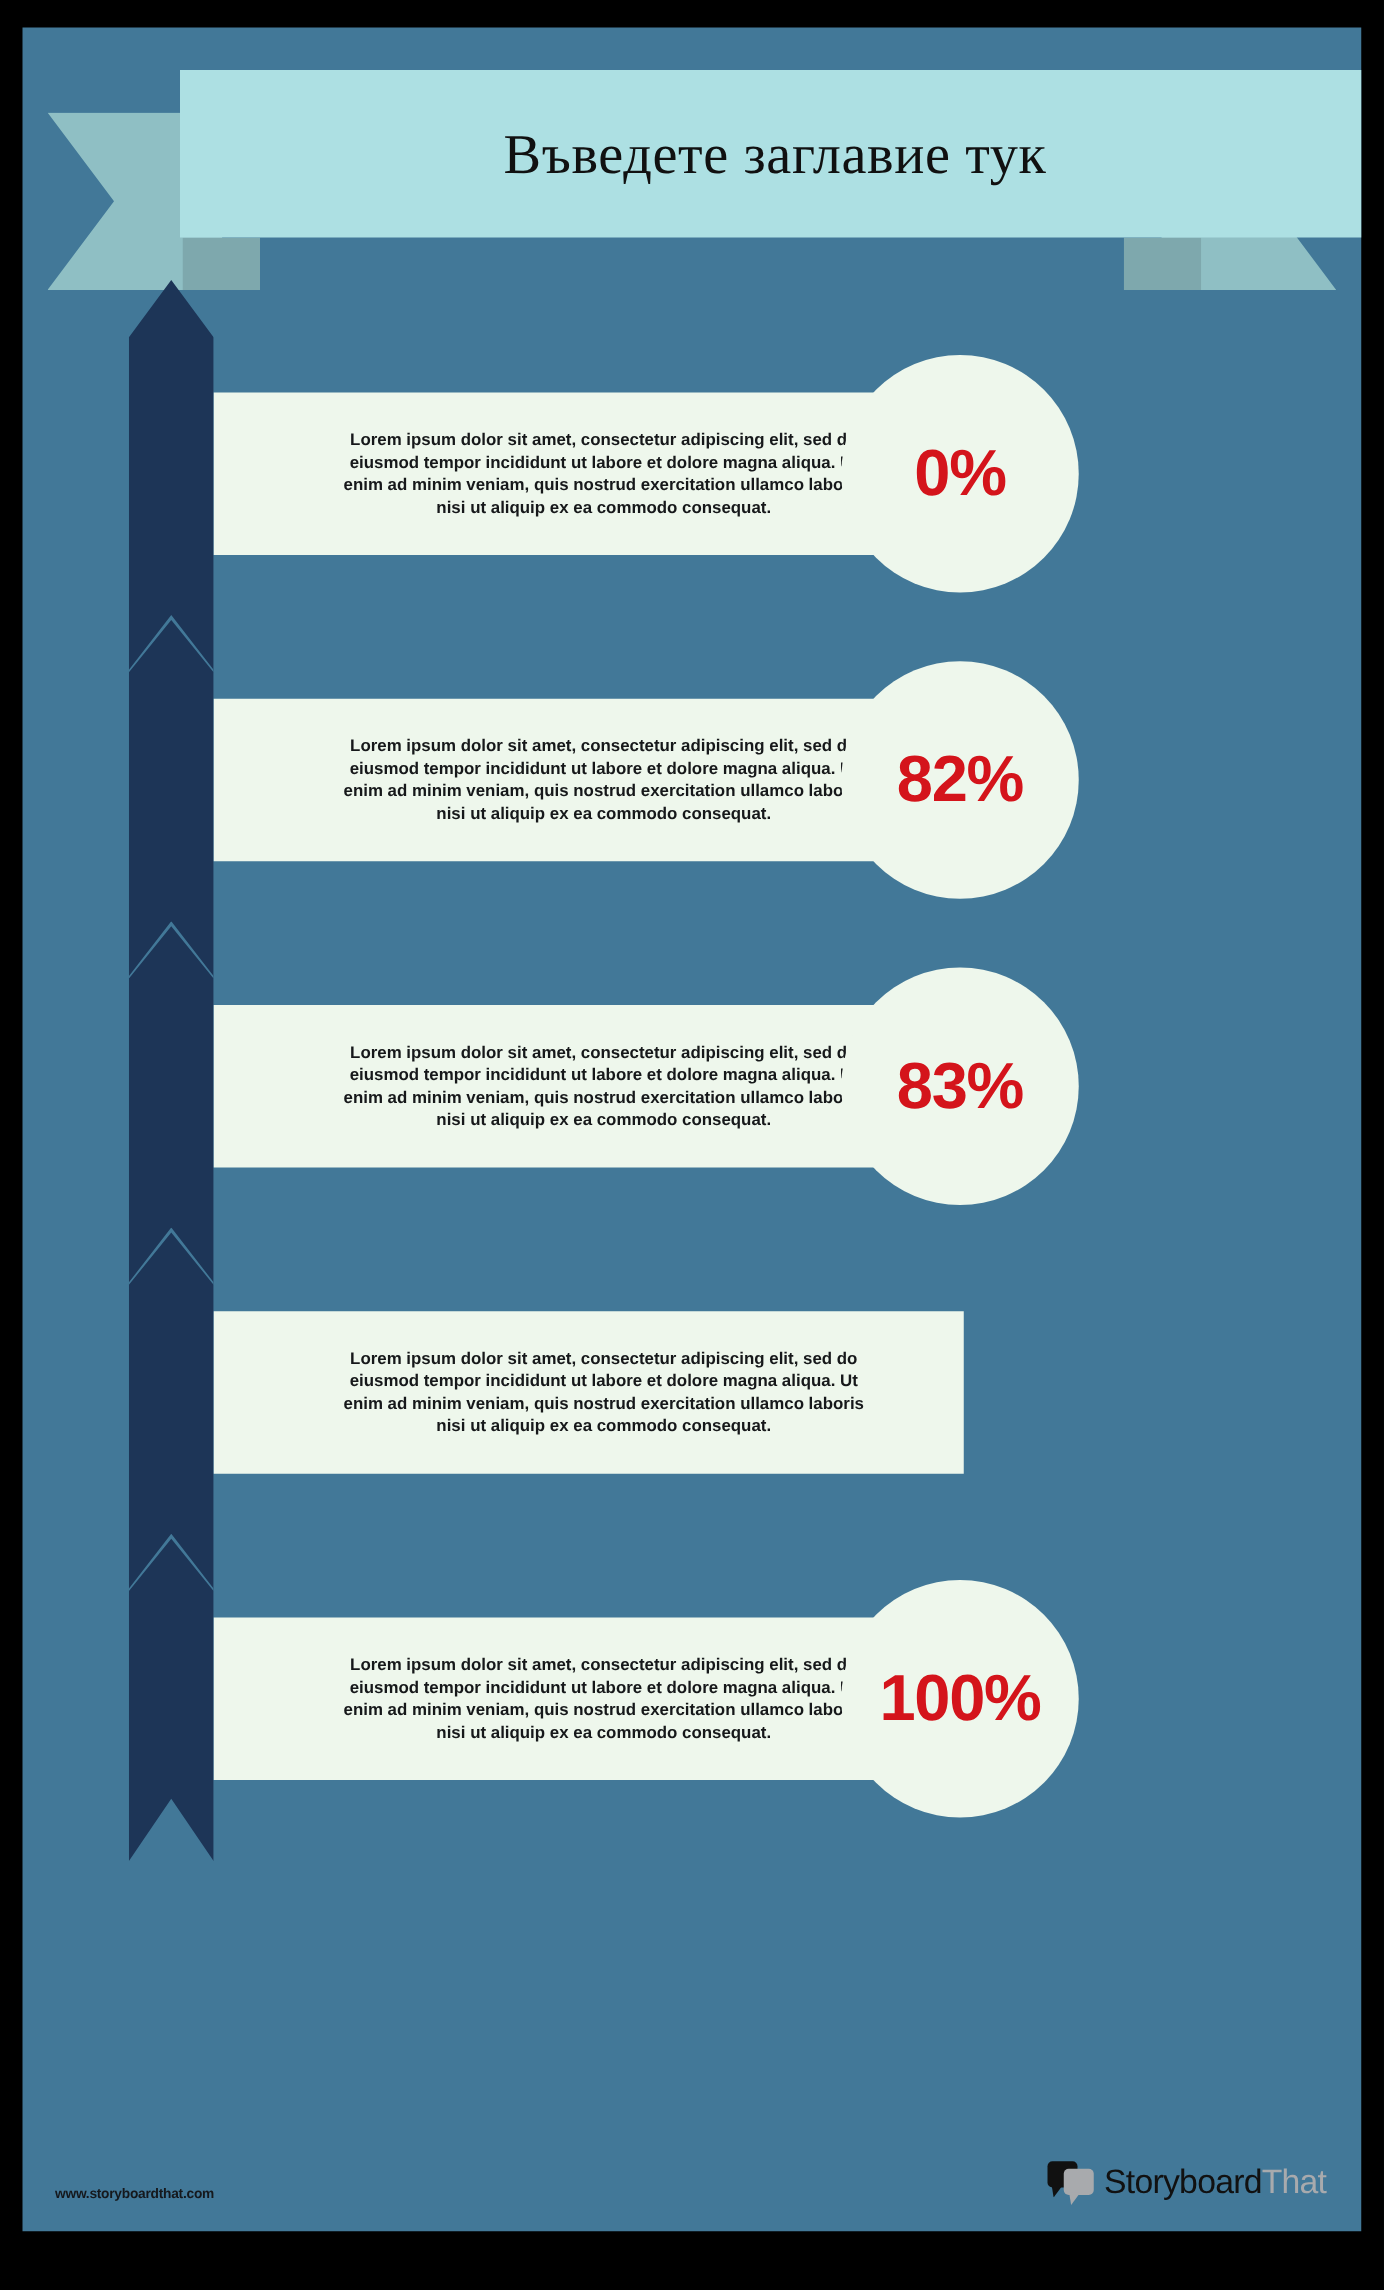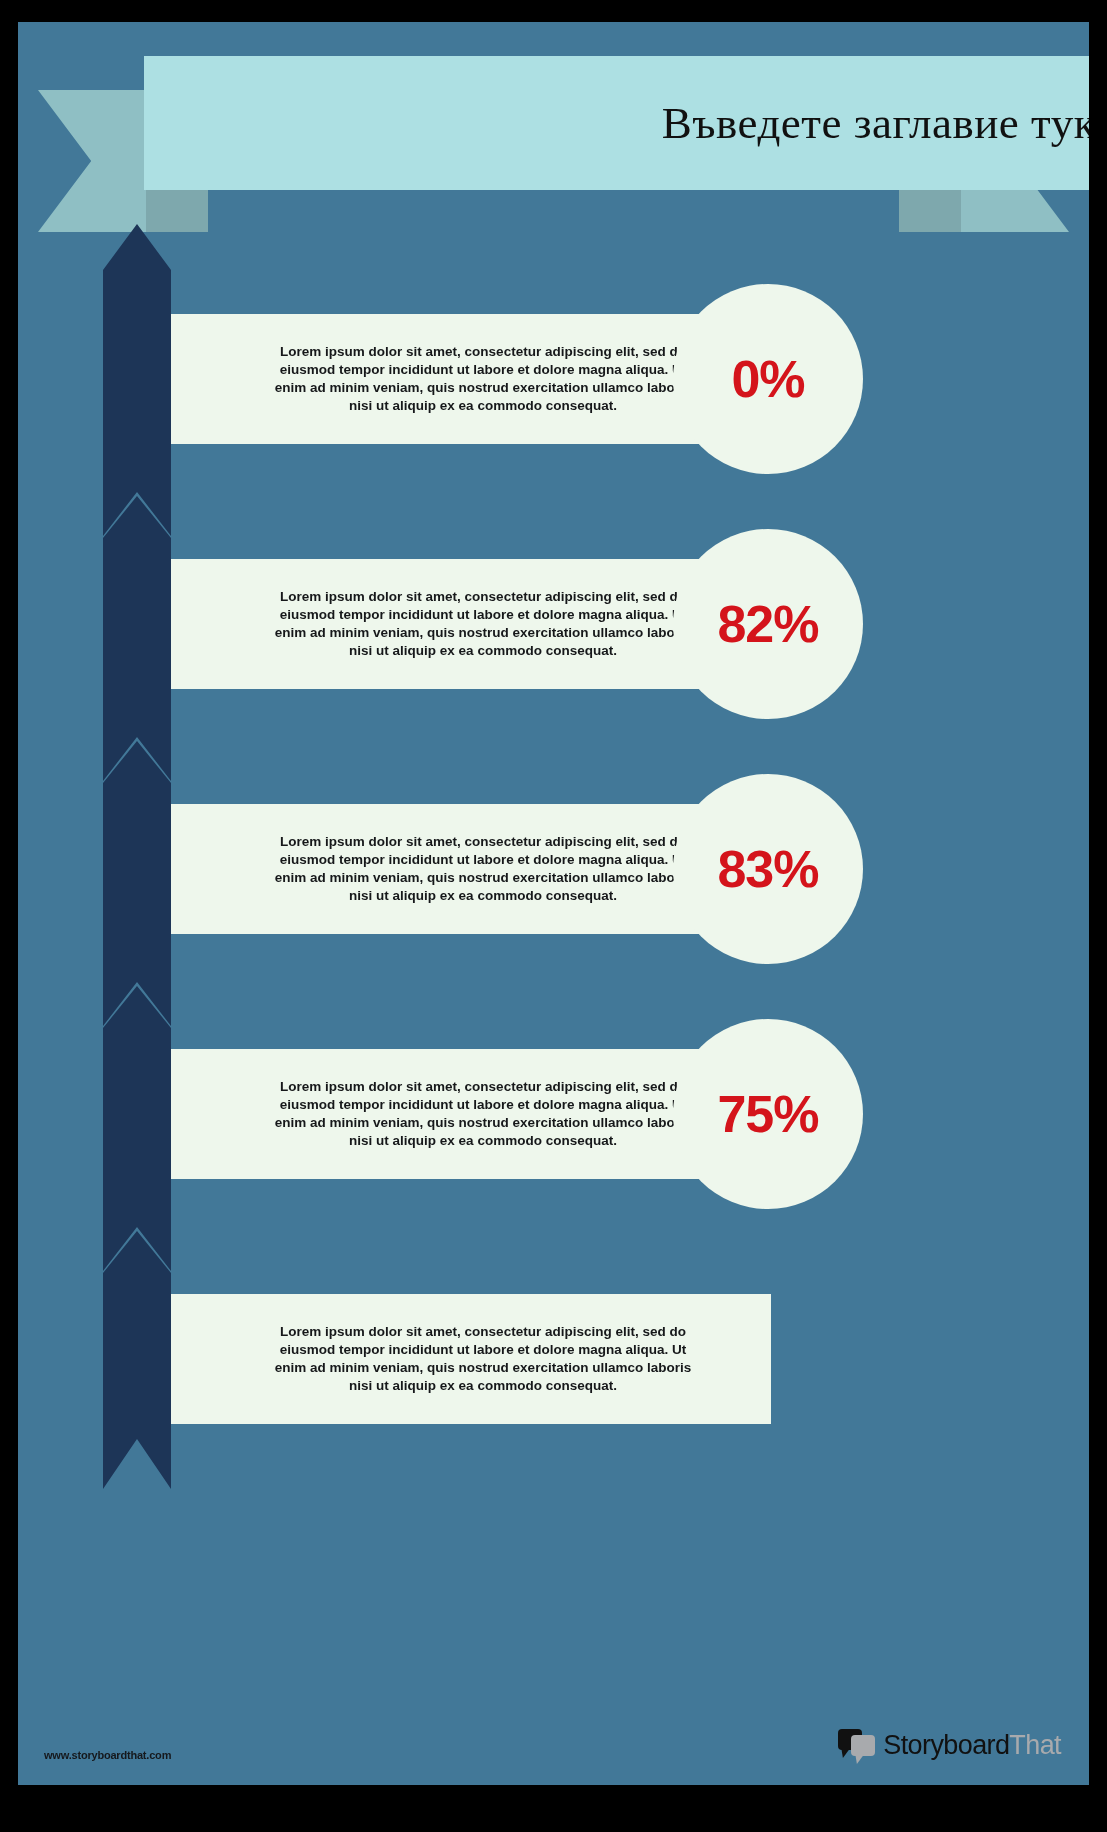--- a/index.html
+++ b/index.html
@@ -68,21 +68,21 @@
 
   #banner-plate {
     position: absolute;
     left: 126px;
     top: 14px;
     width: 952px;
     height: 134px;
     background: #ade0e3;
     display: flex;
     align-items: center;
-    justify-content: flex-end;
+    justify-content: center;
   }
   #banner-title {
     font-family: "Liberation Serif", "DejaVu Serif", serif;
     font-size: 45px;
     color: #111111;
     letter-spacing: 0.5px;
     white-space: nowrap;
     text-align: center;
   }
 
@@ -274,28 +274,28 @@
       </div>
       <div class="row-circle">
         <div class="row-pct">83%</div>
       </div>
     </div>
 
     <div class="row" style="top:985px;">
       <div class="row-bar">
         <div class="row-text">Lorem ipsum dolor sit amet, consectetur adipiscing elit, sed do eiusmod tempor incididunt ut labore et dolore magna aliqua. Ut enim ad minim veniam, quis nostrud exercitation ullamco laboris nisi ut aliquip ex ea commodo consequat.</div>
       </div>
+    </div>
+
+    <div class="row" style="top:1230px;">
+      <div class="row-bar">
+        <div class="row-text">Lorem ipsum dolor sit amet, consectetur adipiscing elit, sed do eiusmod tempor incididunt ut labore et dolore magna aliqua. Ut enim ad minim veniam, quis nostrud exercitation ullamco laboris nisi ut aliquip ex ea commodo consequat.</div>
+      </div>
       <div class="row-circle">
-        <div class="row-pct">75%</div>
-      </div>
-    </div>
-
-    <div class="row" style="top:1230px;">
-      <div class="row-bar">
-        <div class="row-text">Lorem ipsum dolor sit amet, consectetur adipiscing elit, sed do eiusmod tempor incididunt ut labore et dolore magna aliqua. Ut enim ad minim veniam, quis nostrud exercitation ullamco laboris nisi ut aliquip ex ea commodo consequat.</div>
+        <div class="row-pct">100%</div>
       </div>
     </div>
 
     <div id="footer-url">www.storyboardthat.com</div>
     <div id="footer-logo">
       <div id="logo-bubbles">
         <div class="bubble-back"></div>
         <div class="bubble-front"></div>
       </div>
       <div id="logo-wordmark">

